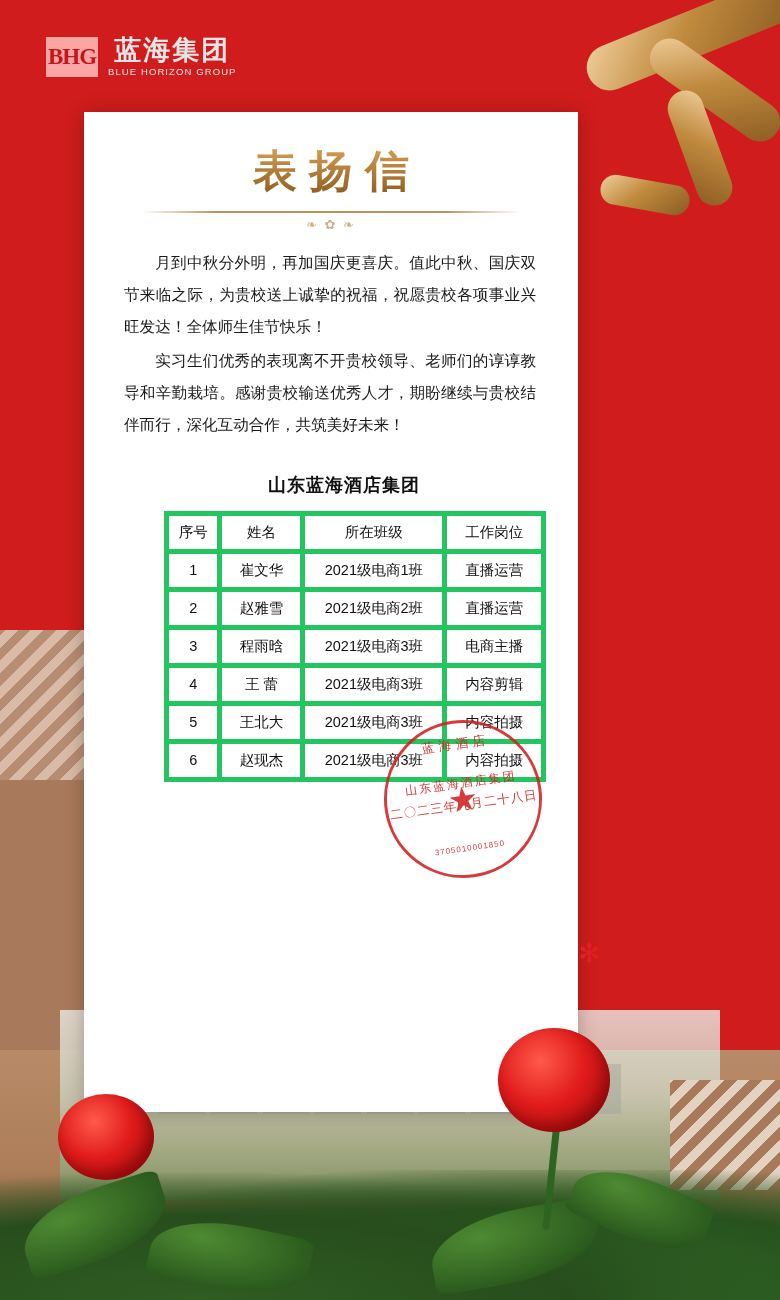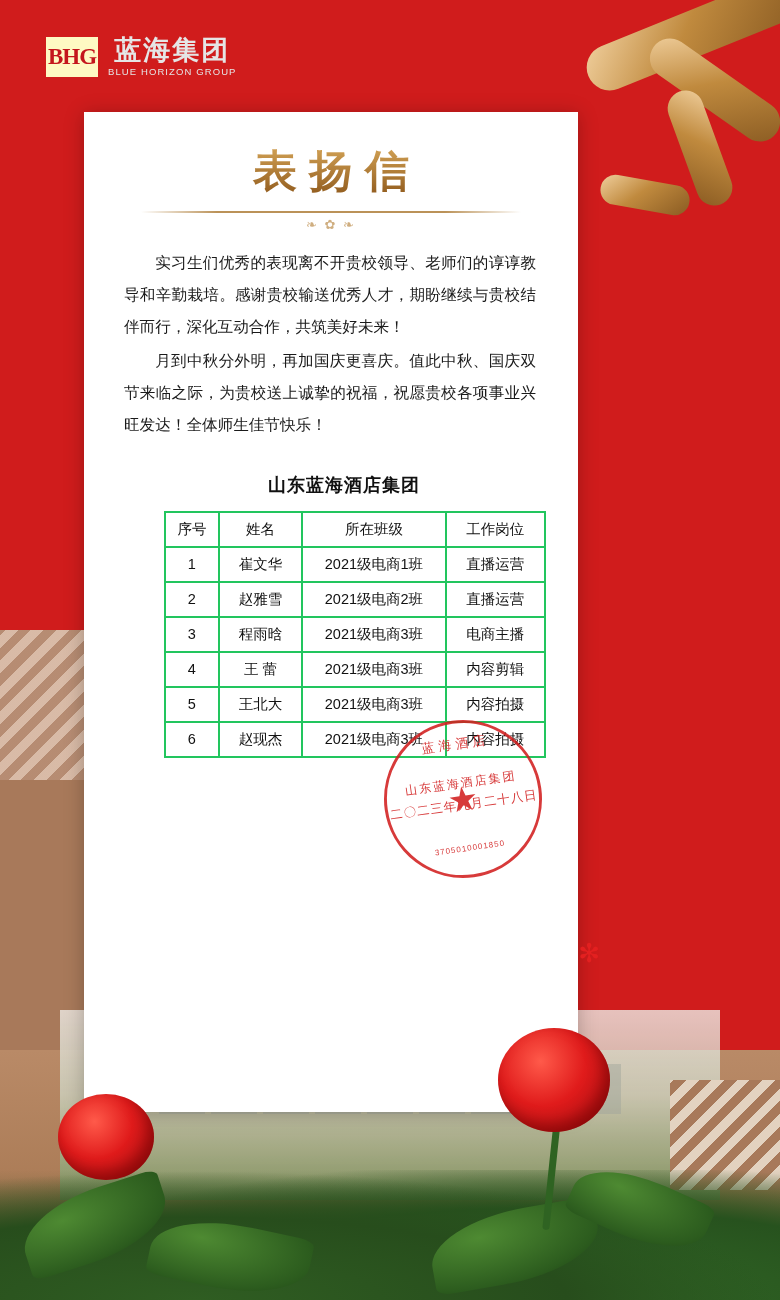--- a/index.html
+++ b/index.html
@@ -76,21 +76,21 @@
   .ribbon .b2 { width: 150px; height: 40px; right: -10px; top: 70px; transform: rotate(35deg); }
   .ribbon .b3 { width: 120px; height: 36px; right: 20px; top: 130px; transform: rotate(70deg); }
   .ribbon .b4 { width: 90px;  height: 30px; right: 90px; top: 180px; transform: rotate(10deg); }
 
   
   .logo {
     position: absolute; left: 46px; top: 36px;
     display: flex; align-items: center; gap: 10px;
   }
   .logo-mark {
-    width: 52px; height: 40px; background: #fef9c3;
+    width: 52px; height: 40px; background: #fca5a5;
     color: #c4161c; font-weight: bold; font-size: 23px;
     display: flex; align-items: center; justify-content: center;
     letter-spacing: -1px;
     font-family: "Liberation Serif", serif;
   }
   .logo-text { color: #e5e5e5; line-height: 1.05; text-align: center; }
   .logo-cn { font-size: 27px; font-weight: bold; letter-spacing: 2px; }
   .logo-en { font-size: 9.5px; letter-spacing: 1.1px; margin-top: 3px; }
 
   
@@ -156,21 +156,21 @@
     letter-spacing: 1px;
     padding-left: 26px;
   }
   table.interns {
     margin: 14px 0 0 80px;
     border-collapse: collapse;
     width: 382px;
     font-size: 14.5px;
   }
   table.interns td, table.interns th {
-    border: 2px solid #22c55e;
+    border: 5px solid #22c55e;
     padding: 7px 4px;
     text-align: center;
     font-weight: normal;
     color: #111;
   }
   table.interns th { font-weight: normal; }
   table.interns .c-no    { width: 54px; }
   table.interns .c-name  { width: 84px; }
   table.interns .c-class { width: 144px; }
   table.interns .c-role  { width: 100px; }
@@ -292,22 +292,22 @@
 </div>
 
 <div class="card">
 
   <div class="letter-title">表扬信</div>
   <div class="title-rule"></div>
   <div class="title-orn">❧ ✿ ❧</div>
 
 
   <div class="body-text">
+    <p>月到中秋分外明，再加国庆更喜庆。值此中秋、国庆双节来临之际，为贵校送上诚挚的祝福，祝愿贵校各项事业兴旺发达！全体师生佳节快乐！</p>
     <p>实习生们优秀的表现离不开贵校领导、老师们的谆谆教导和辛勤栽培。感谢贵校输送优秀人才，期盼继续与贵校结伴而行，深化互动合作，共筑美好未来！</p>
-    <p>月到中秋分外明，再加国庆更喜庆。值此中秋、国庆双节来临之际，为贵校送上诚挚的祝福，祝愿贵校各项事业兴旺发达！全体师生佳节快乐！</p>
   </div>
 
   <div class="table-title">山东蓝海酒店集团</div>
 
   <table class="interns">
     <thead>
       <tr>
         <th class="c-no">序号</th>
         <th class="c-name">姓名</th>
         <th class="c-class">所在班级</th>

